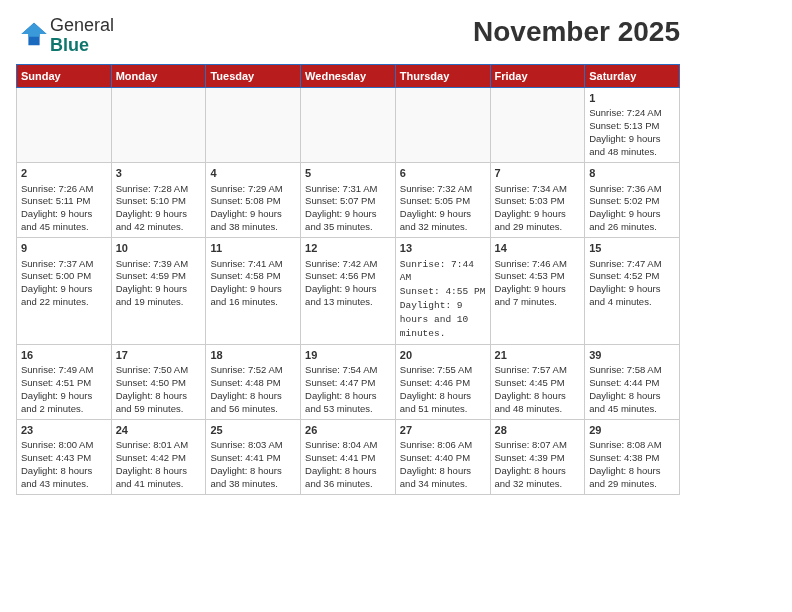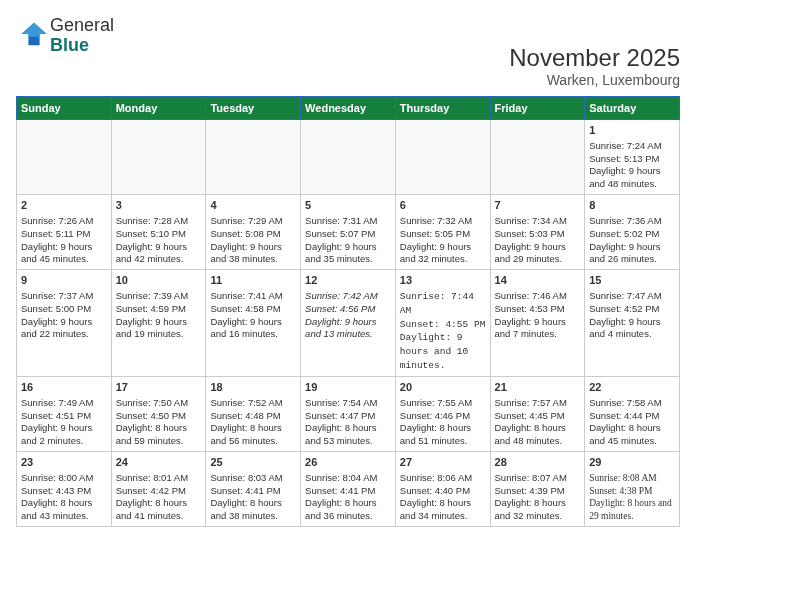--- a/index.html
+++ b/index.html
@@ -38,36 +38,35 @@
     .logo-icon {
       width: 28px;
       height: 28px;
       margin-left: 4px;
       margin-right: 2px;
     }
     .title-block {
       text-align: right;
     }
     .month-title {
-      font-size: 24px;
+      font-size: 28px;
       color: #333;
-      font-weight: normal;
-      margin-top: 28px;
+      font-weight: bold;
     }
     .location {
       font-size: 14px;
       color: #555;
     }
     .calendar {
       width: 100%;
       border-collapse: collapse;
       font-size: 10px;
     }
     .calendar thead tr th {
-      background-color: #15803d;
+      background-color: #b91c1c;
       color: #fff;
       padding: 5px 4px;
       text-align: left;
       font-size: 11px;
       font-weight: bold;
       border: 1px solid #2a6abf;
     }
     .calendar tbody tr td {
       border: 1px solid #ccc;
       vertical-align: top;
@@ -103,21 +102,20 @@
           <polygon points="20,2 38,18 28,18 28,22 12,22 12,18 2,18" fill="#3a9ad9"></polygon>
         </svg>
       </div>
       <div class="logo-text">
         <span class="general">General</span>
         <span class="blue">Blue</span>
       </div>
     </div>
     <div class="title-block">
       <div class="month-title">November 2025</div>
-      <div class="location">Warken, Luxembourg</div>
     </div>
   </div>
 
   <table class="calendar">
     <thead>
       <tr>
       <th>Sunday</th>
           <th>Monday</th>
           <th>Tuesday</th>
           <th>Wednesday</th>
@@ -164,21 +162,21 @@
         <tr>
           <td><span class="day-num">9</span><span style="white-space: pre-wrap;">Sunrise: 7:37 AM
 Sunset: 5:00 PM
 Daylight: 9 hours and 22 minutes.</span></td>
           <td><span class="day-num">10</span><span style="white-space: pre-wrap;">Sunrise: 7:39 AM
 Sunset: 4:59 PM
 Daylight: 9 hours and 19 minutes.</span></td>
           <td><span class="day-num">11</span><span style="white-space: pre-wrap;">Sunrise: 7:41 AM
 Sunset: 4:58 PM
 Daylight: 9 hours and 16 minutes.</span></td>
-          <td><span class="day-num">12</span><span style="white-space: pre-wrap; font-style: italic;">Sunrise: 7:42 AM
+          <td><span class="day-num">12</span><span style="white-space: pre-wrap;">Sunrise: 7:42 AM
 Sunset: 4:56 PM
 Daylight: 9 hours and 13 minutes.</span></td>
           <td><span class="day-num">13</span><span style="white-space: pre-wrap; font-family: Liberation Mono, monospace;">Sunrise: 7:44 AM
 Sunset: 4:55 PM
 Daylight: 9 hours and 10 minutes.</span></td>
           <td><span class="day-num">14</span><span style="white-space: pre-wrap;">Sunrise: 7:46 AM
 Sunset: 4:53 PM
 Daylight: 9 hours and 7 minutes.</span></td>
           <td><span class="day-num">15</span><span style="white-space: pre-wrap;">Sunrise: 7:47 AM
 Sunset: 4:52 PM
@@ -196,21 +194,21 @@
 Daylight: 8 hours and 56 minutes.</span></td>
           <td><span class="day-num">19</span><span style="white-space: pre-wrap; text-align: right;">Sunrise: 7:54 AM
 Sunset: 4:47 PM
 Daylight: 8 hours and 53 minutes.</span></td>
           <td><span class="day-num">20</span><span style="white-space: pre-wrap;">Sunrise: 7:55 AM
 Sunset: 4:46 PM
 Daylight: 8 hours and 51 minutes.</span></td>
           <td><span class="day-num">21</span><span style="white-space: pre-wrap;">Sunrise: 7:57 AM
 Sunset: 4:45 PM
 Daylight: 8 hours and 48 minutes.</span></td>
-          <td><span class="day-num">22</span><span style="white-space: pre-wrap; text-align: right;">Sunrise: 7:58 AM
+          <td><span class="day-num">39</span><span style="white-space: pre-wrap; text-align: right;">Sunrise: 7:58 AM
 Sunset: 4:44 PM
 Daylight: 8 hours and 45 minutes.</span></td>
         </tr>
         <tr>
           <td><span class="day-num">23</span><span style="white-space: pre-wrap;">Sunrise: 8:00 AM
 Sunset: 4:43 PM
 Daylight: 8 hours and 43 minutes.</span></td>
           <td><span class="day-num">24</span><span style="white-space: pre-wrap;">Sunrise: 8:01 AM
 Sunset: 4:42 PM
 Daylight: 8 hours and 41 minutes.</span></td>
@@ -219,19 +217,19 @@
 Daylight: 8 hours and 38 minutes.</span></td>
           <td><span class="day-num">26</span><span style="white-space: pre-wrap;">Sunrise: 8:04 AM
 Sunset: 4:41 PM
 Daylight: 8 hours and 36 minutes.</span></td>
           <td><span class="day-num">27</span><span style="white-space: pre-wrap;">Sunrise: 8:06 AM
 Sunset: 4:40 PM
 Daylight: 8 hours and 34 minutes.</span></td>
           <td><span class="day-num">28</span><span style="white-space: pre-wrap; text-align: center;">Sunrise: 8:07 AM
 Sunset: 4:39 PM
 Daylight: 8 hours and 32 minutes.</span></td>
-          <td><span class="day-num">29</span><span style="white-space: pre-wrap; font-family: Liberation Serif, serif;">Sunrise: 8:08 AM
+          <td><span class="day-num">29</span><span style="white-space: pre-wrap;">Sunrise: 8:08 AM
 Sunset: 4:38 PM
 Daylight: 8 hours and 29 minutes.</span></td>
         </tr>
       </tbody>
   </table>
 </div>
 
 </body></html>

